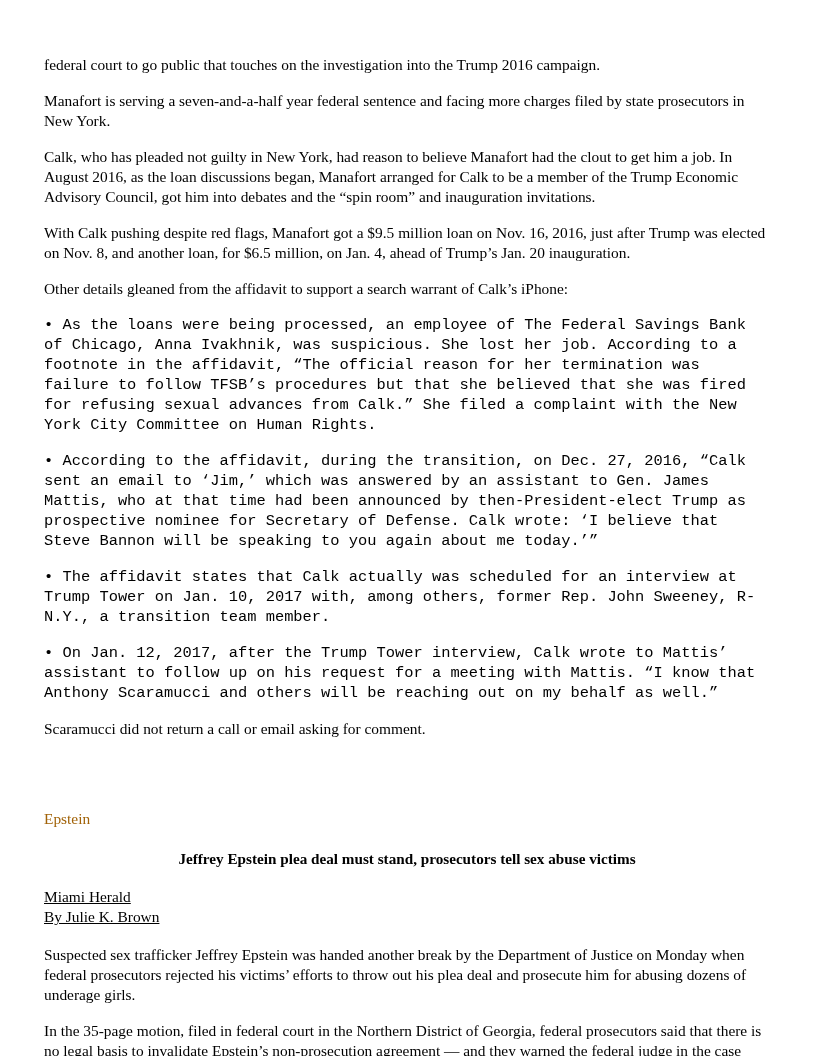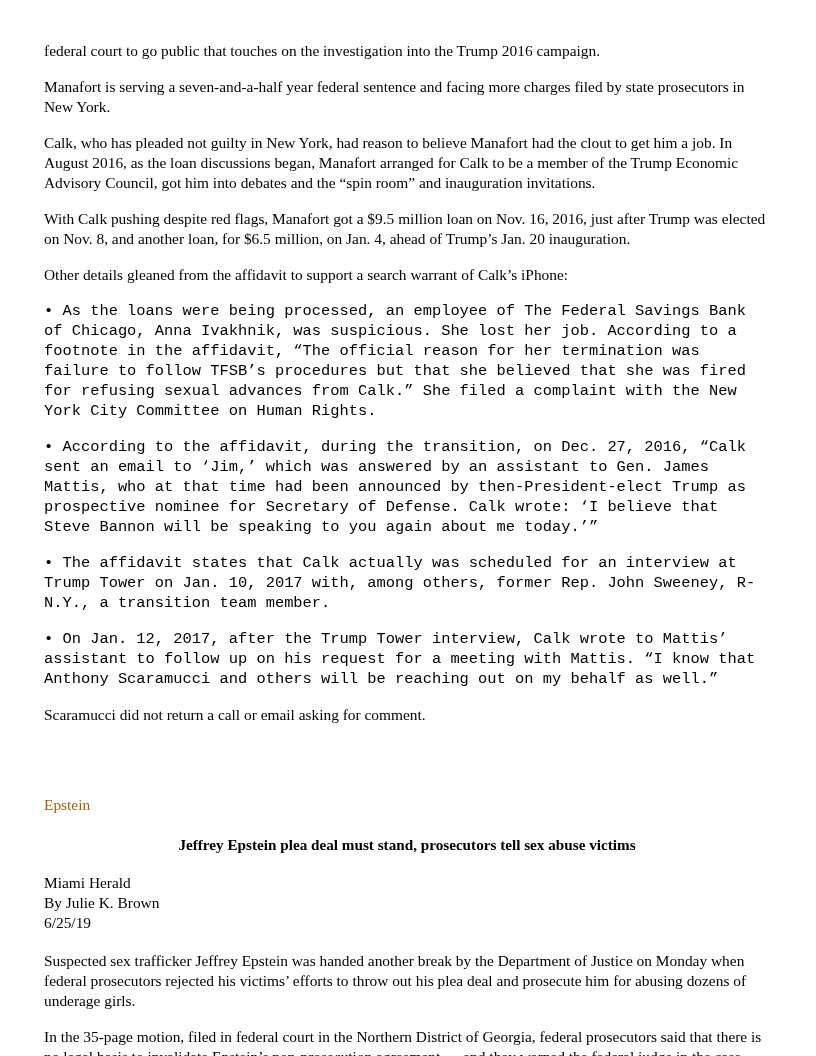--- a/index.html
+++ b/index.html
@@ -10,21 +10,21 @@
   body {
     width: 816px;
     height: 1056px;
     font-family: "Liberation Serif", "DejaVu Serif", serif;
     color: #000000;
     position: relative;
     overflow: hidden;
   }
   .page {
     position: absolute;
-    left: 0; top: 2px;
+    left: 0; top: 16px;
     width: 816px;
     height: 880px;
     box-sizing: border-box;
     padding: 39px 48px 30px 44px;
   }
   .doc-body {
     width: 726px;
     margin: 0;
   }
   p {
@@ -56,20 +56,21 @@
     margin-bottom: 18px;
     text-align: center;
   }
   .byline {
     font-size: 15.4px;
     line-height: 1.30;
     margin-bottom: 18px;
   }
   .byline div {
     white-space: pre;
+    text-decoration: underline;
   }
 </style>
 </head>
 <body>
 
 <div class="page">
   <div class="doc-body">
 
     <p class="para">federal court to go public that touches on the investigation into the Trump 2016 campaign.</p>
     <p class="para">Manafort is serving a seven-and-a-half year federal sentence and facing more charges filed by state prosecutors in New York.</p>
@@ -86,20 +87,19 @@
 
     <div style="height:26px"></div>
 
     <a class="section-link" href="#" style="color: #a16207;">Epstein</a>
 
     <p class="headline">Jeffrey Epstein plea deal must stand, prosecutors tell sex abuse victims</p>
 
     <div class="byline">
       <div>Miami Herald</div>
       <div>By Julie K. Brown</div>
-      <div>6/25/19</div>
     </div>
 
     <p class="para">Suspected sex trafficker Jeffrey Epstein was handed another break by the Department of Justice on Monday when federal prosecutors rejected his victims’ efforts to throw out his plea deal and prosecute him for abusing dozens of underage girls.</p>
     <p class="para">In the 35-page motion, filed in federal court in the Northern District of Georgia, federal prosecutors said that there is no legal basis to invalidate Epstein’s non-prosecution agreement — and they warned the federal judge in the case against doing the same.</p>
 
   </div>
 </div>
 
 </body></html>

